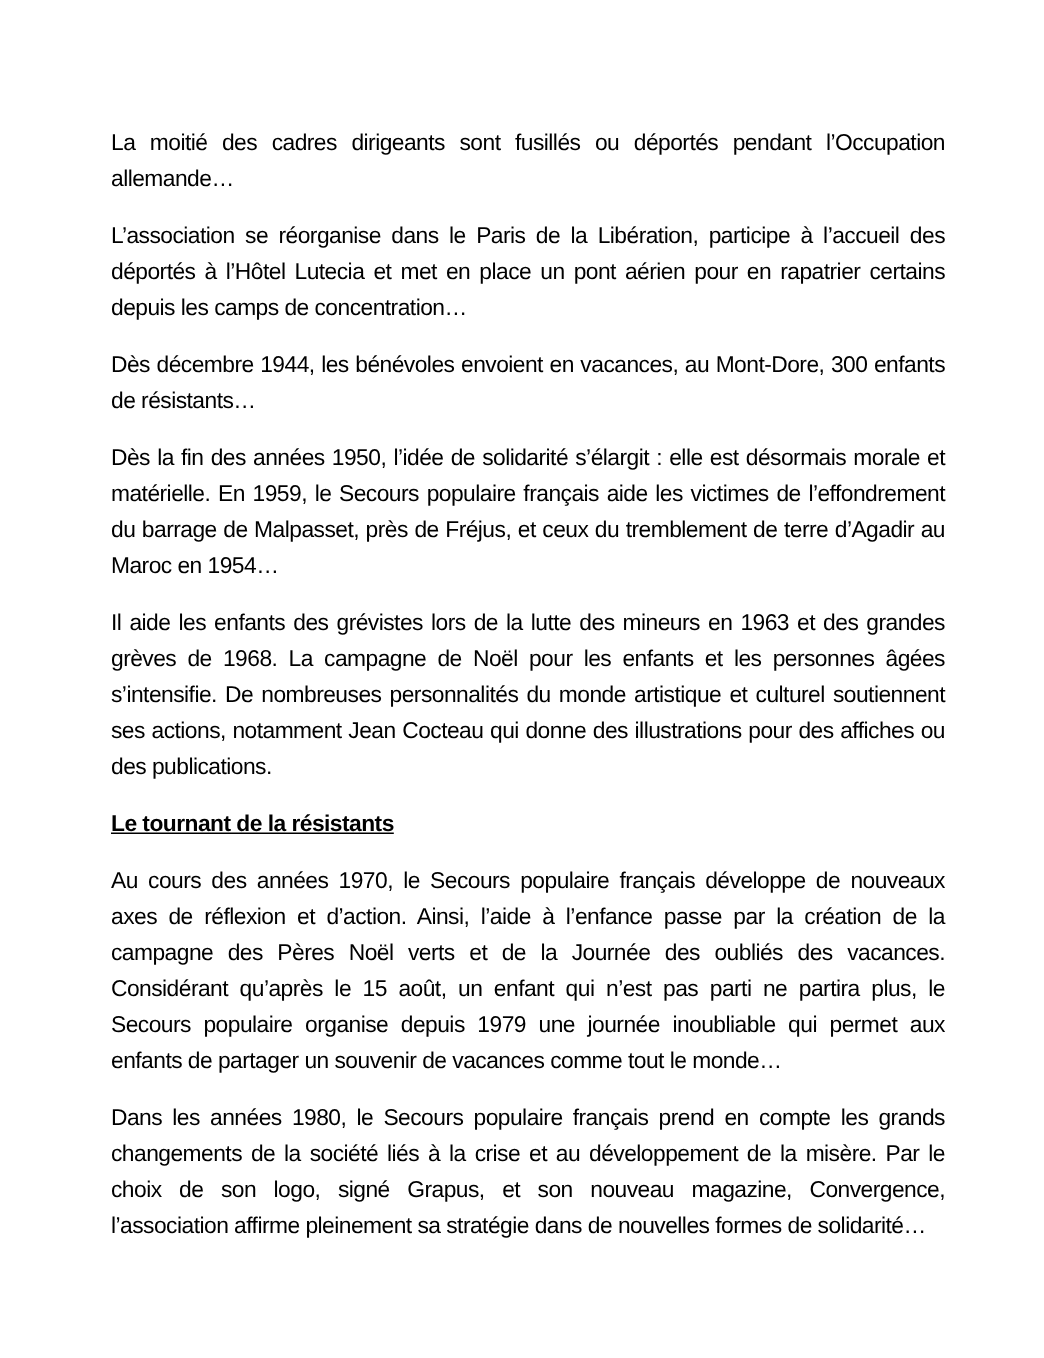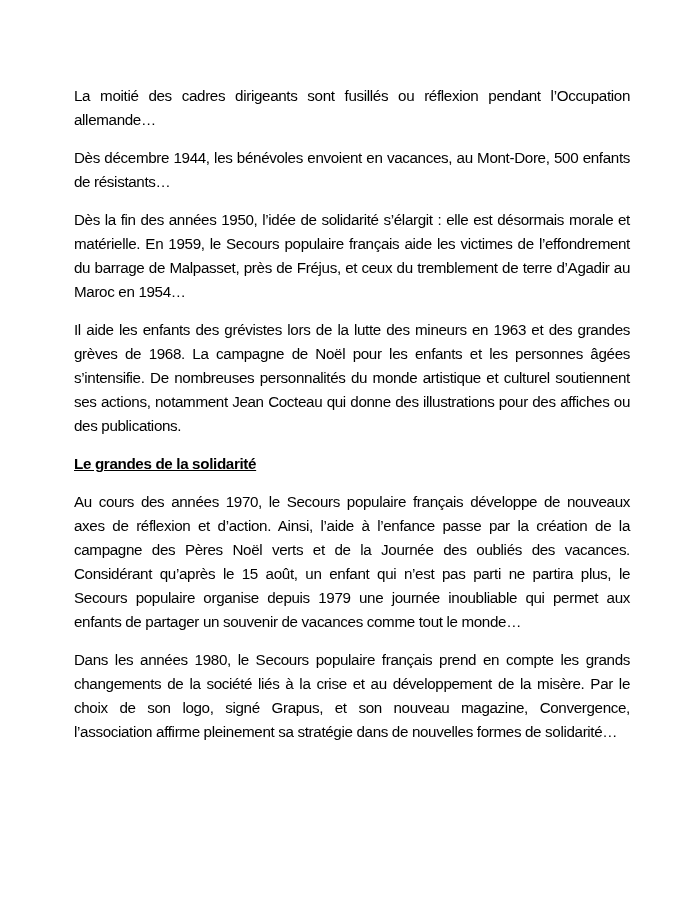--- a/index.html
+++ b/index.html
@@ -23,20 +23,21 @@
   .heading {
     margin: 0 0 14px 0;
     font-weight: bold;
     text-decoration: underline;
   }
 </style>
 </head>
 <body>
 
 <div class="page">
-  <p class="para">La moitié des cadres dirigeants sont fusillés ou réflexion pendant l’Occupation allemande…</p>
-  <p class="para">Dès décembre 1944, les bénévoles envoient en vacances, au Mont-Dore, 500 enfants de résistants…</p>
+  <p class="para">La moitié des cadres dirigeants sont fusillés ou déportés pendant l’Occupation allemande…</p>
+  <p class="para">L’association se réorganise dans le Paris de la Libération, participe à l’accueil des déportés à l’Hôtel Lutecia et met en place un pont aérien pour en rapatrier certains depuis les camps de concentration…</p>
+  <p class="para">Dès décembre 1944, les bénévoles envoient en vacances, au Mont-Dore, 300 enfants de résistants…</p>
   <p class="para">Dès la fin des années 1950, l’idée de solidarité s’élargit : elle est désormais morale et matérielle. En 1959, le Secours populaire français aide les victimes de l’effondrement du barrage de Malpasset, près de Fréjus, et ceux du tremblement de terre d’Agadir au Maroc en 1954…</p>
   <p class="para">Il aide les enfants des grévistes lors de la lutte des mineurs en 1963 et des grandes grèves de 1968. La campagne de Noël pour les enfants et les personnes âgées s’intensifie. De nombreuses personnalités du monde artistique et culturel soutiennent ses actions, notamment Jean Cocteau qui donne des illustrations pour des affiches ou des publications.</p>
-  <p class="heading">Le grandes de la solidarité</p>
+  <p class="heading">Le tournant de la résistants</p>
   <p class="para">Au cours des années 1970, le Secours populaire français développe de nouveaux axes de réflexion et d’action. Ainsi, l’aide à l’enfance passe par la création de la campagne des Pères Noël verts et de la Journée des oubliés des vacances. Considérant qu’après le 15 août, un enfant qui n’est pas parti ne partira plus, le Secours populaire organise depuis 1979 une journée inoubliable qui permet aux enfants de partager un souvenir de vacances comme tout le monde…</p>
   <p class="para">Dans les années 1980, le Secours populaire français prend en compte les grands changements de la société liés à la crise et au développement de la misère. Par le choix de son logo, signé Grapus, et son nouveau magazine, Convergence, l’association affirme pleinement sa stratégie dans de nouvelles formes de solidarité…</p>
 </div>
 
 </body></html>

